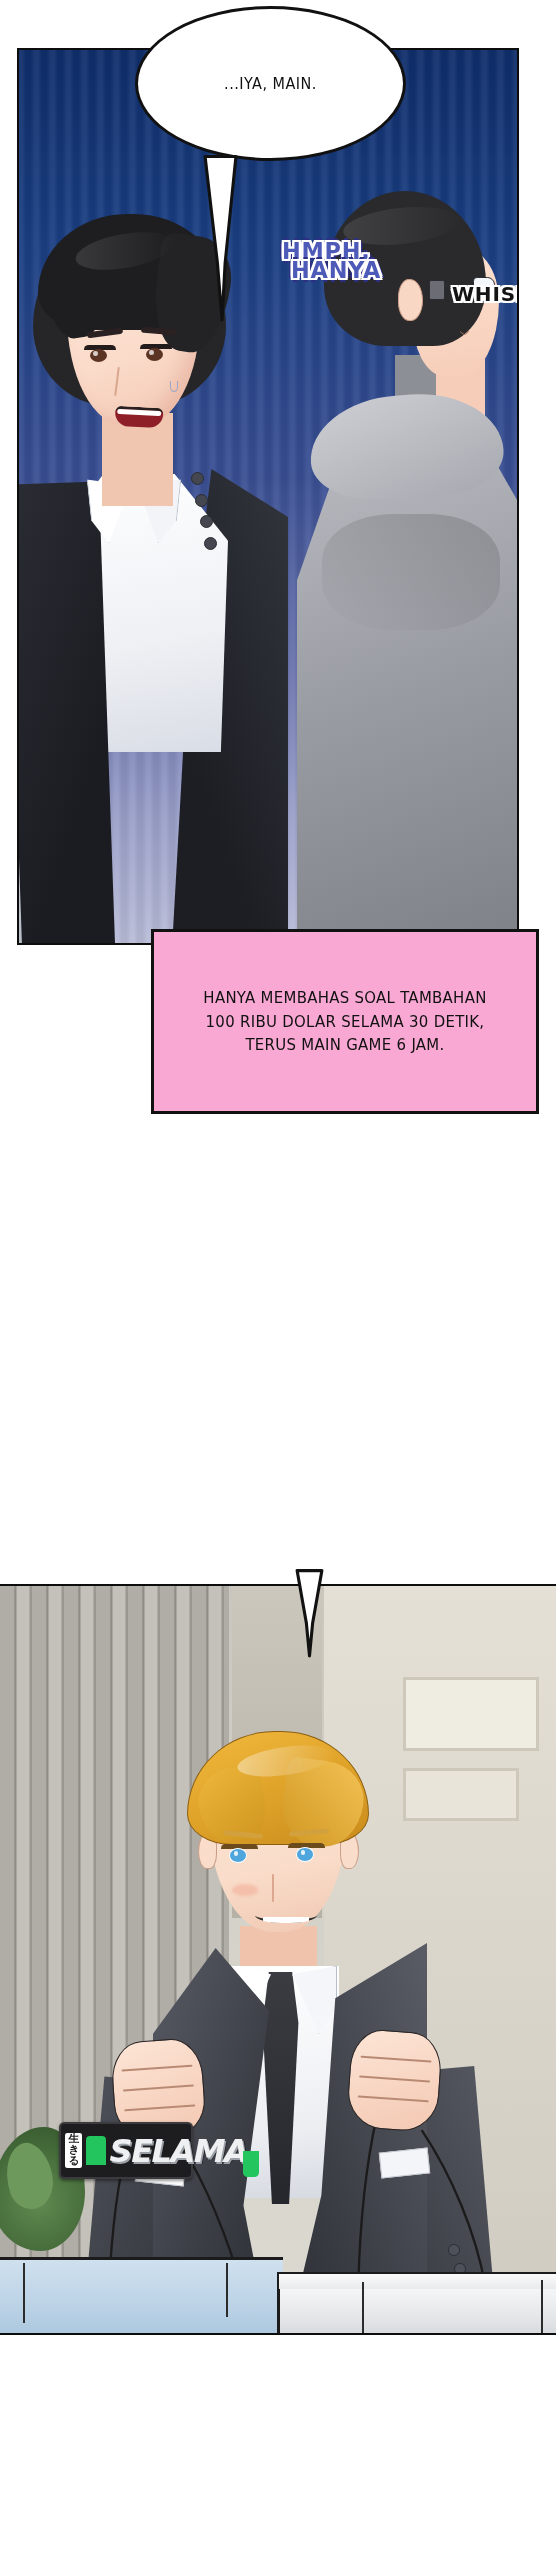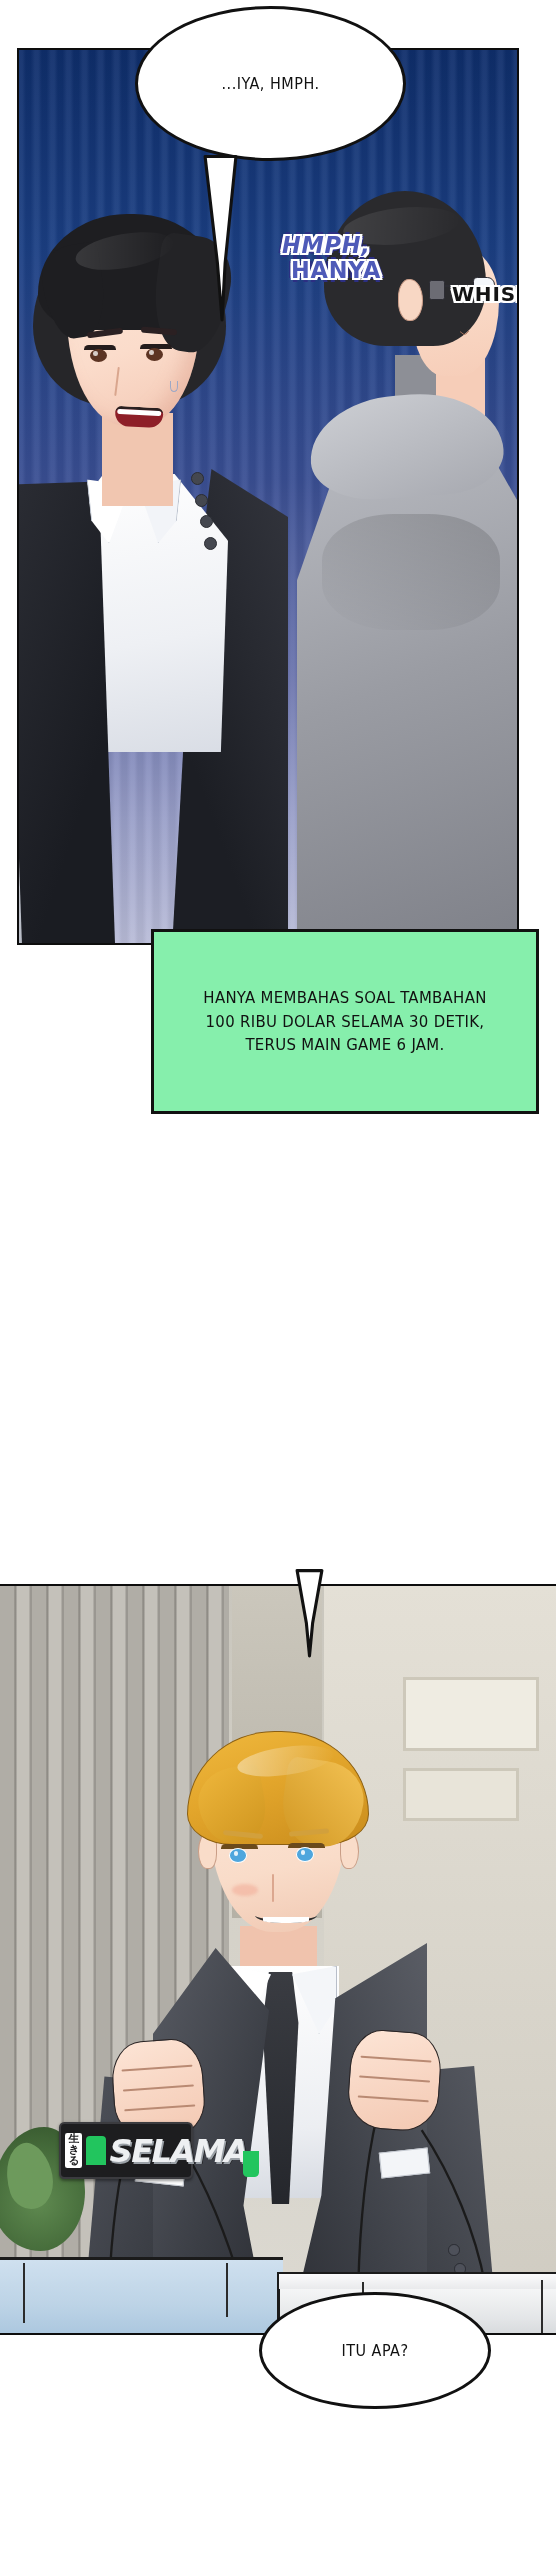--- a/index.html
+++ b/index.html
@@ -144,21 +144,21 @@
     font-family:"DejaVu Sans", sans-serif; }
   .sfx-blue { color:#4e5ab8; font-size:22.4px;
     text-shadow:
       -2.3px -2.3px 0 #fff, 2.3px -2.3px 0 #fff, -2.3px 2.3px 0 #fff, 2.3px 2.3px 0 #fff,
       -2.3px 0 0 #fff, 2.3px 0 0 #fff, 0 -2.3px 0 #fff, 0 2.3px 0 #fff,
       -3.9px 0 0 #2c2f83, 3.9px 0 0 #2c2f83, 0 -3.9px 0 #2c2f83, 0 3.9px 0 #2c2f83; }
   .sfx-dark { color:#141414; font-size:20px;
     text-shadow:
       -2.3px -2.3px 0 #fff, 2.3px -2.3px 0 #fff, -2.3px 2.3px 0 #fff, 2.3px 2.3px 0 #fff,
       -2.3px 0 0 #fff, 2.3px 0 0 #fff, 0 -2.3px 0 #fff, 0 2.3px 0 #fff; margin-left: 16px; }
-  #sfx1 { left:263px; top:182px;font-style:italic; }
+  #sfx1 { left:263px; top:188px; }
   #sfx2 { left:272px; top:207px; }
   #sfx3 { left:417px; top:232px; }
 
   
   .bubble {
     position:absolute; background:#fff; border:3.1px solid #111;
     border-radius:50%; display:flex; align-items:center; justify-content:center;
     text-align:center; z-index:30;
   }
   .bubble .txt {
@@ -173,21 +173,21 @@
   #tail1 svg { display:block; }
 
   #bubble2 { left:76px; top:1453px; width:252px; height:122px; }
   #tail2 { left:294px; top:1569px; width:31px; height:90px; z-index:31; }
 
   #bubble3 { left:259px; top:2292px; width:232px; height:117px; }
 
   
   #narration {
     position:absolute; left:151px; top:929px; width:388px; height:185px;
-    background:#86efac; border:3.1px solid #111; z-index:25;
+    background:#f9a8d4; border:3.1px solid #111; z-index:25;
     display:flex; align-items:center; justify-content:center; text-align:center;
   }
   #narration .txt {
     font-family:"DejaVu Sans Condensed","DejaVu Sans", sans-serif;
     color:#111; font-size:16.6px; line-height:1.42; letter-spacing:0.3px;
     white-space:pre-line;
   }
 
   
   #panel2 { left:0px; top:1584px; width:556px; height:751px; border-left:none; border-right:none; }
@@ -399,21 +399,21 @@
     <div class="sfx sfx-blue" id="sfx2">HANYA</div>
     <div class="sfx sfx-dark" id="sfx3">WHISH</div>
   </div>
 
   <div class="tail" id="tail1">
     <svg width="37" height="168" viewBox="0 0 48 218">
       <path class="tailpath" d="M4 2 L44 2 L30 140 L26 214 L20 140 Z"></path>
     </svg>
   </div>
   <div class="bubble" id="bubble1">
-    <div class="txt">...IYA, HMPH.</div>
+    <div class="txt">...IYA, MAIN.</div>
   </div>
 
   <div id="narration">
     <div class="txt">HANYA MEMBAHAS SOAL TAMBAHAN
 100 RIBU DOLAR SELAMA 30 DETIK,
 TERUS MAIN GAME 6 JAM.</div>
   </div>
 
   <div class="tail" id="tail2">
     <svg width="31" height="90" viewBox="0 0 40 116">
@@ -498,18 +498,15 @@
 
   <div id="ikiru">
     <div class="plate">
       <span class="jp">生きる</span>
       <span class="greenq"></span>
       <span class="word">SELAMA</span>
       <span class="greenhook"></span>
     </div>
   </div>
 
-  <div class="bubble" id="bubble3">
-    <div class="txt">ITU APA?</div>
-  </div>
 
 </div>
 
 
 </body></html>

